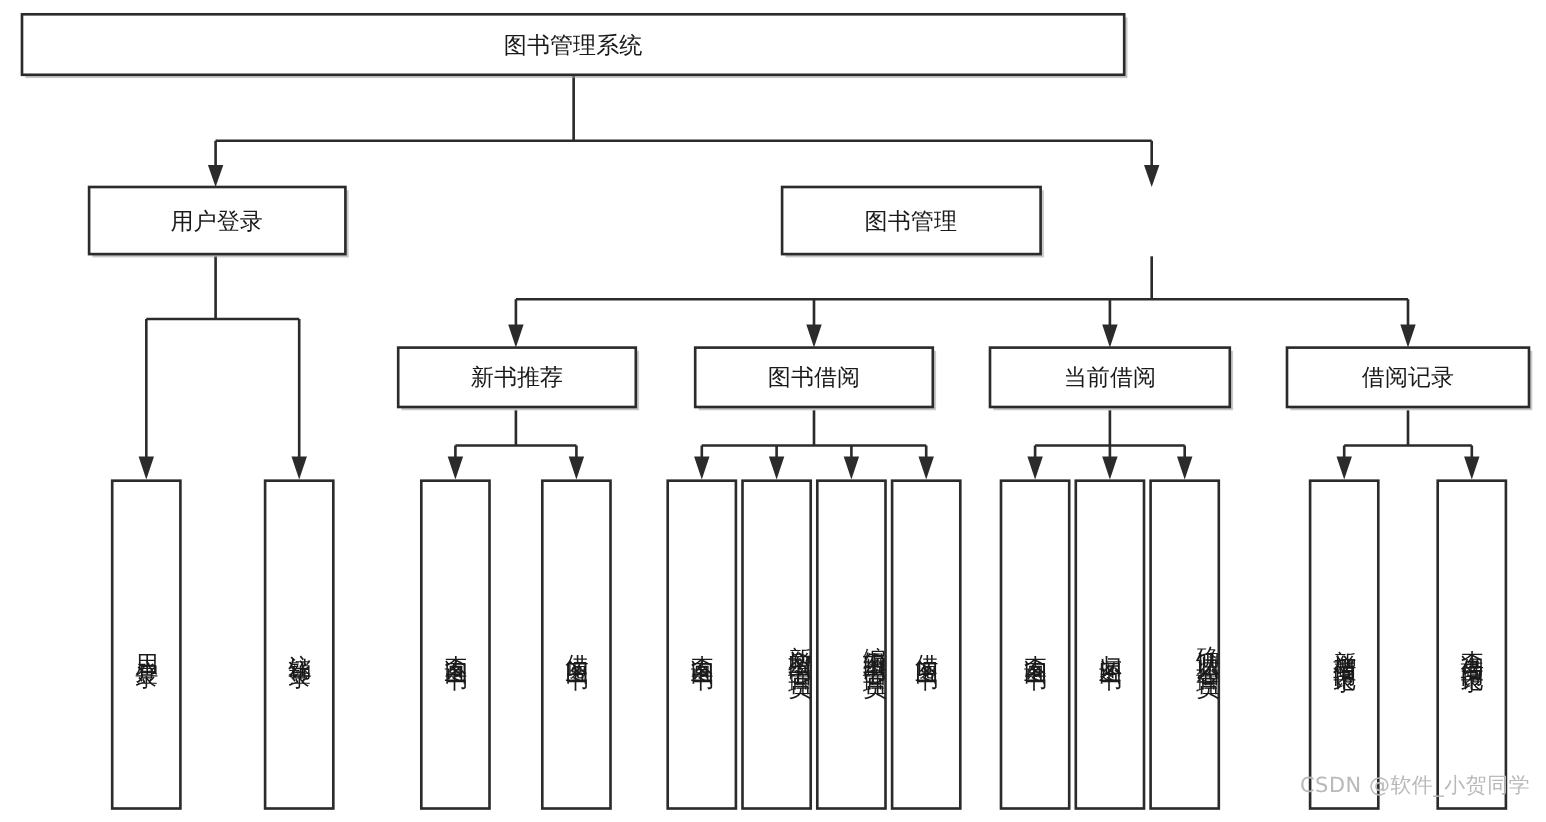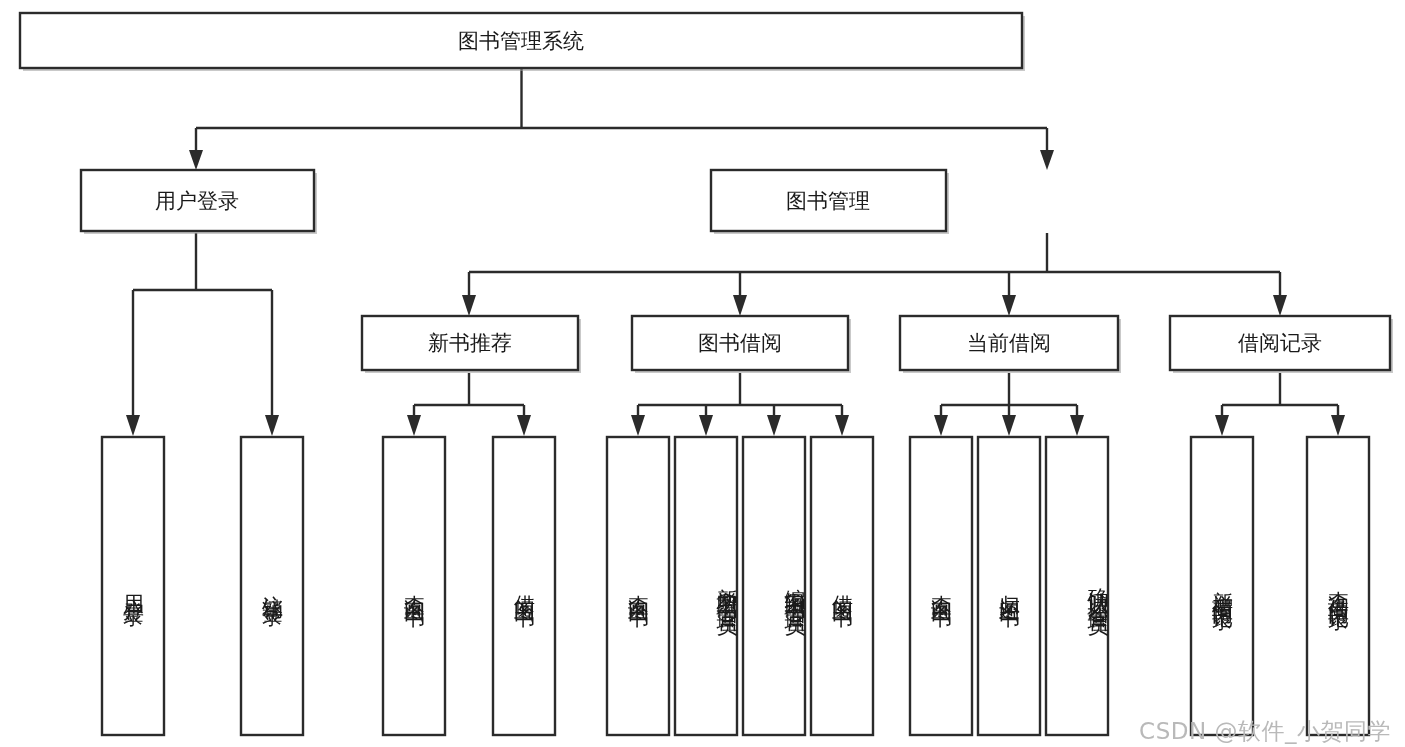--- a/index.html
+++ b/index.html
@@ -65,23 +65,23 @@
     display: flex;
     align-items: center;
     justify-content: center;
     text-align: center;
     pointer-events: none;
     user-select: none;
   }
   .watermark {
     position: absolute;
     right: 14px;
-    bottom: 0;
-    font-family: "DejaVu Sans", "Liberation Sans", sans-serif;
-    font-size: 23px;
+    bottom: 20px;
+    font-family: "DejaVu Sans", "Liberation Sans", sans-serif;
+    font-size: 19px;
     color: #b9b9b9;
     letter-spacing: 0.5px;
     white-space: nowrap;
     user-select: none;
   }
 </style>
 </head>
 <body>
 
 <div id="diagram-root">

